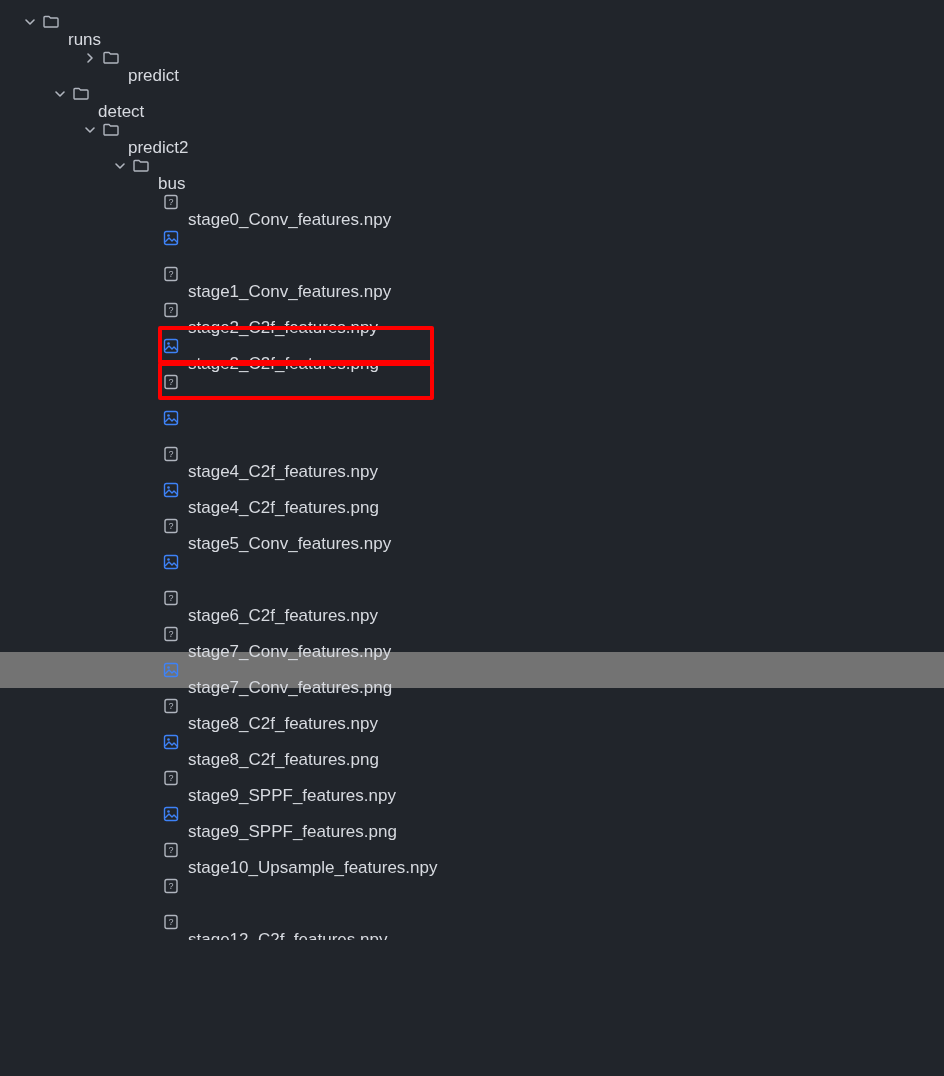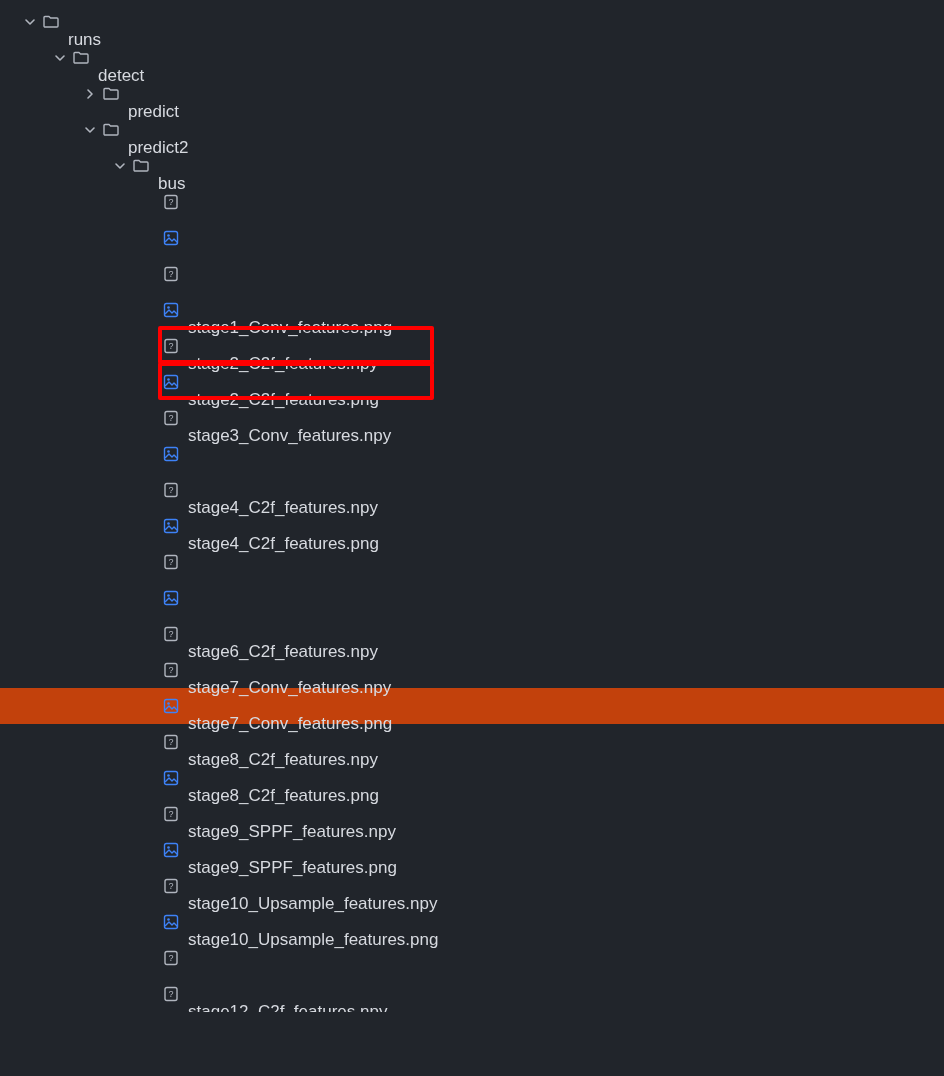--- a/index.html
+++ b/index.html
@@ -16,21 +16,21 @@
     padding-top: 4px;
   }
   .row {
     display: flex;
     align-items: center;
     height: 36px;
     cursor: pointer;
     white-space: nowrap;
   }
   .row.selected {
-    background: #c2410c;
+    background: #737373;
   }
   .indent {
     flex-shrink: 0;
   }
   .chevron {
     width: 16px;
     height: 16px;
     margin-right: 4px;
     display: flex;
     align-items: center;
@@ -79,51 +79,51 @@
           </svg>
         </div>
         <div class="icon">
           <svg width="18" height="18" viewBox="0 0 18 18">
             <path d="M2 4.5 a1 1 0 0 1 1 -1 h4 l1.5 1.5 h6.5 a1 1 0 0 1 1 1 v7 a1 1 0 0 1 -1 1 h-12 a1 1 0 0 1 -1 -1 z" stroke="#b0b5be" stroke-width="1.4" fill="none" stroke-linejoin="round"></path>
           </svg>
         </div>
         <span class="label">runs</span>
       </div>
       <div class="row">
+        <div class="indent" style="width: 82px;"></div>
+        <div class="chevron">
+          <svg width="12" height="12" viewBox="0 0 12 12">
+            <path d="M4 2 L8 6 L4 10" stroke="currentColor" stroke-width="1.6" fill="none" stroke-linecap="round" stroke-linejoin="round"></path>
+          </svg>
+        </div>
+        <div class="icon">
+          <svg width="18" height="18" viewBox="0 0 18 18">
+            <path d="M2 4.5 a1 1 0 0 1 1 -1 h4 l1.5 1.5 h6.5 a1 1 0 0 1 1 1 v7 a1 1 0 0 1 -1 1 h-12 a1 1 0 0 1 -1 -1 z" stroke="#b0b5be" stroke-width="1.4" fill="none" stroke-linejoin="round"></path>
+          </svg>
+        </div>
+        <span class="label">predict</span>
+      </div>
+      <div class="row">
         <div class="indent" style="width: 52px;"></div>
         <div class="chevron">
           <svg width="12" height="12" viewBox="0 0 12 12">
             <path d="M2 4 L6 8 L10 4" stroke="currentColor" stroke-width="1.6" fill="none" stroke-linecap="round" stroke-linejoin="round"></path>
           </svg>
         </div>
         <div class="icon">
           <svg width="18" height="18" viewBox="0 0 18 18">
             <path d="M2 4.5 a1 1 0 0 1 1 -1 h4 l1.5 1.5 h6.5 a1 1 0 0 1 1 1 v7 a1 1 0 0 1 -1 1 h-12 a1 1 0 0 1 -1 -1 z" stroke="#b0b5be" stroke-width="1.4" fill="none" stroke-linejoin="round"></path>
           </svg>
         </div>
         <span class="label">detect</span>
       </div>
       <div class="row">
         <div class="indent" style="width: 82px;"></div>
         <div class="chevron">
           <svg width="12" height="12" viewBox="0 0 12 12">
-            <path d="M4 2 L8 6 L4 10" stroke="currentColor" stroke-width="1.6" fill="none" stroke-linecap="round" stroke-linejoin="round"></path>
-          </svg>
-        </div>
-        <div class="icon">
-          <svg width="18" height="18" viewBox="0 0 18 18">
-            <path d="M2 4.5 a1 1 0 0 1 1 -1 h4 l1.5 1.5 h6.5 a1 1 0 0 1 1 1 v7 a1 1 0 0 1 -1 1 h-12 a1 1 0 0 1 -1 -1 z" stroke="#b0b5be" stroke-width="1.4" fill="none" stroke-linejoin="round"></path>
-          </svg>
-        </div>
-        <span class="label">predict</span>
-      </div>
-      <div class="row">
-        <div class="indent" style="width: 82px;"></div>
-        <div class="chevron">
-          <svg width="12" height="12" viewBox="0 0 12 12">
             <path d="M2 4 L6 8 L10 4" stroke="currentColor" stroke-width="1.6" fill="none" stroke-linecap="round" stroke-linejoin="round"></path>
           </svg>
         </div>
         <div class="icon">
           <svg width="18" height="18" viewBox="0 0 18 18">
             <path d="M2 4.5 a1 1 0 0 1 1 -1 h4 l1.5 1.5 h6.5 a1 1 0 0 1 1 1 v7 a1 1 0 0 1 -1 1 h-12 a1 1 0 0 1 -1 -1 z" stroke="#b0b5be" stroke-width="1.4" fill="none" stroke-linejoin="round"></path>
           </svg>
         </div>
         <span class="label">predict2</span>
       </div>
@@ -147,65 +147,51 @@
           <svg width="12" height="12" viewBox="0 0 12 12">
             <path d="M4 2 L8 6 L4 10" stroke="currentColor" stroke-width="1.6" fill="none" stroke-linecap="round" stroke-linejoin="round"></path>
           </svg>
         </div>
         <div class="icon">
           <svg width="18" height="18" viewBox="0 0 18 18">
             <rect x="3" y="2.5" width="12" height="13" rx="2" stroke="#b0b5be" stroke-width="1.4" fill="none"></rect>
             <text x="9" y="12" text-anchor="middle" font-size="9" fill="#b0b5be" font-family="sans-serif">?</text>
           </svg>
         </div>
-      </div>
-      <div class="row">
-        <div class="indent" style="width: 142px;"></div>
-        <div class="chevron placeholder">
-          <svg width="12" height="12" viewBox="0 0 12 12">
-            <path d="M4 2 L8 6 L4 10" stroke="currentColor" stroke-width="1.6" fill="none" stroke-linecap="round" stroke-linejoin="round"></path>
-          </svg>
-        </div>
-        <div class="icon">
-          <svg width="18" height="18" viewBox="0 0 18 18">
-            <rect x="2.5" y="2.5" width="13" height="13" rx="2" stroke="#3e82f7" stroke-width="1.4" fill="none"></rect>
-            <circle cx="6.5" cy="6.5" r="1.3" fill="#3e82f7"></circle>
-            <path d="M3 13 L7 9 L10 12 L12 10 L15.5 13.5" stroke="#3e82f7" stroke-width="1.4" fill="none" stroke-linejoin="round"></path>
-          </svg>
-        </div>
-      </div>
-      <div class="row">
-        <div class="indent" style="width: 142px;"></div>
-        <div class="chevron placeholder">
-          <svg width="12" height="12" viewBox="0 0 12 12">
-            <path d="M4 2 L8 6 L4 10" stroke="currentColor" stroke-width="1.6" fill="none" stroke-linecap="round" stroke-linejoin="round"></path>
-          </svg>
-        </div>
-        <div class="icon">
-          <svg width="18" height="18" viewBox="0 0 18 18">
-            <rect x="3" y="2.5" width="12" height="13" rx="2" stroke="#b0b5be" stroke-width="1.4" fill="none"></rect>
-            <text x="9" y="12" text-anchor="middle" font-size="9" fill="#b0b5be" font-family="sans-serif">?</text>
-          </svg>
-        </div>
-      </div>
-      <div class="row">
-        <div class="indent" style="width: 142px;"></div>
-        <div class="chevron placeholder">
-          <svg width="12" height="12" viewBox="0 0 12 12">
-            <path d="M4 2 L8 6 L4 10" stroke="currentColor" stroke-width="1.6" fill="none" stroke-linecap="round" stroke-linejoin="round"></path>
-          </svg>
-        </div>
-        <div class="icon">
-          <svg width="18" height="18" viewBox="0 0 18 18">
-            <rect x="2.5" y="2.5" width="13" height="13" rx="2" stroke="#3e82f7" stroke-width="1.4" fill="none"></rect>
-            <circle cx="6.5" cy="6.5" r="1.3" fill="#3e82f7"></circle>
-            <path d="M3 13 L7 9 L10 12 L12 10 L15.5 13.5" stroke="#3e82f7" stroke-width="1.4" fill="none" stroke-linejoin="round"></path>
-          </svg>
-        </div>
-        <span class="label">stage1_Conv_features.png</span>
+        <span class="label">stage0_Conv_features.npy</span>
+      </div>
+      <div class="row">
+        <div class="indent" style="width: 142px;"></div>
+        <div class="chevron placeholder">
+          <svg width="12" height="12" viewBox="0 0 12 12">
+            <path d="M4 2 L8 6 L4 10" stroke="currentColor" stroke-width="1.6" fill="none" stroke-linecap="round" stroke-linejoin="round"></path>
+          </svg>
+        </div>
+        <div class="icon">
+          <svg width="18" height="18" viewBox="0 0 18 18">
+            <rect x="2.5" y="2.5" width="13" height="13" rx="2" stroke="#3e82f7" stroke-width="1.4" fill="none"></rect>
+            <circle cx="6.5" cy="6.5" r="1.3" fill="#3e82f7"></circle>
+            <path d="M3 13 L7 9 L10 12 L12 10 L15.5 13.5" stroke="#3e82f7" stroke-width="1.4" fill="none" stroke-linejoin="round"></path>
+          </svg>
+        </div>
+      </div>
+      <div class="row">
+        <div class="indent" style="width: 142px;"></div>
+        <div class="chevron placeholder">
+          <svg width="12" height="12" viewBox="0 0 12 12">
+            <path d="M4 2 L8 6 L4 10" stroke="currentColor" stroke-width="1.6" fill="none" stroke-linecap="round" stroke-linejoin="round"></path>
+          </svg>
+        </div>
+        <div class="icon">
+          <svg width="18" height="18" viewBox="0 0 18 18">
+            <rect x="3" y="2.5" width="12" height="13" rx="2" stroke="#b0b5be" stroke-width="1.4" fill="none"></rect>
+            <text x="9" y="12" text-anchor="middle" font-size="9" fill="#b0b5be" font-family="sans-serif">?</text>
+          </svg>
+        </div>
+        <span class="label">stage1_Conv_features.npy</span>
       </div>
       <div class="row">
         <div class="indent" style="width: 142px;"></div>
         <div class="chevron placeholder">
           <svg width="12" height="12" viewBox="0 0 12 12">
             <path d="M4 2 L8 6 L4 10" stroke="currentColor" stroke-width="1.6" fill="none" stroke-linecap="round" stroke-linejoin="round"></path>
           </svg>
         </div>
         <div class="icon">
           <svg width="18" height="18" viewBox="0 0 18 18">
@@ -237,21 +223,20 @@
           <svg width="12" height="12" viewBox="0 0 12 12">
             <path d="M4 2 L8 6 L4 10" stroke="currentColor" stroke-width="1.6" fill="none" stroke-linecap="round" stroke-linejoin="round"></path>
           </svg>
         </div>
         <div class="icon">
           <svg width="18" height="18" viewBox="0 0 18 18">
             <rect x="3" y="2.5" width="12" height="13" rx="2" stroke="#b0b5be" stroke-width="1.4" fill="none"></rect>
             <text x="9" y="12" text-anchor="middle" font-size="9" fill="#b0b5be" font-family="sans-serif">?</text>
           </svg>
         </div>
-        <span class="label">stage3_Conv_features.npy</span>
       </div>
       <div class="row">
         <div class="indent" style="width: 142px;"></div>
         <div class="chevron placeholder">
           <svg width="12" height="12" viewBox="0 0 12 12">
             <path d="M4 2 L8 6 L4 10" stroke="currentColor" stroke-width="1.6" fill="none" stroke-linecap="round" stroke-linejoin="round"></path>
           </svg>
         </div>
         <div class="icon">
           <svg width="18" height="18" viewBox="0 0 18 18">
@@ -298,20 +283,21 @@
           <svg width="12" height="12" viewBox="0 0 12 12">
             <path d="M4 2 L8 6 L4 10" stroke="currentColor" stroke-width="1.6" fill="none" stroke-linecap="round" stroke-linejoin="round"></path>
           </svg>
         </div>
         <div class="icon">
           <svg width="18" height="18" viewBox="0 0 18 18">
             <rect x="3" y="2.5" width="12" height="13" rx="2" stroke="#b0b5be" stroke-width="1.4" fill="none"></rect>
             <text x="9" y="12" text-anchor="middle" font-size="9" fill="#b0b5be" font-family="sans-serif">?</text>
           </svg>
         </div>
+        <span class="label">stage5_Conv_features.npy</span>
       </div>
       <div class="row">
         <div class="indent" style="width: 142px;"></div>
         <div class="chevron placeholder">
           <svg width="12" height="12" viewBox="0 0 12 12">
             <path d="M4 2 L8 6 L4 10" stroke="currentColor" stroke-width="1.6" fill="none" stroke-linecap="round" stroke-linejoin="round"></path>
           </svg>
         </div>
         <div class="icon">
           <svg width="18" height="18" viewBox="0 0 18 18">
@@ -436,36 +422,20 @@
             <path d="M4 2 L8 6 L4 10" stroke="currentColor" stroke-width="1.6" fill="none" stroke-linecap="round" stroke-linejoin="round"></path>
           </svg>
         </div>
         <div class="icon">
           <svg width="18" height="18" viewBox="0 0 18 18">
             <rect x="3" y="2.5" width="12" height="13" rx="2" stroke="#b0b5be" stroke-width="1.4" fill="none"></rect>
             <text x="9" y="12" text-anchor="middle" font-size="9" fill="#b0b5be" font-family="sans-serif">?</text>
           </svg>
         </div>
         <span class="label">stage10_Upsample_features.npy</span>
-      </div>
-      <div class="row">
-        <div class="indent" style="width: 142px;"></div>
-        <div class="chevron placeholder">
-          <svg width="12" height="12" viewBox="0 0 12 12">
-            <path d="M4 2 L8 6 L4 10" stroke="currentColor" stroke-width="1.6" fill="none" stroke-linecap="round" stroke-linejoin="round"></path>
-          </svg>
-        </div>
-        <div class="icon">
-          <svg width="18" height="18" viewBox="0 0 18 18">
-            <rect x="2.5" y="2.5" width="13" height="13" rx="2" stroke="#3e82f7" stroke-width="1.4" fill="none"></rect>
-            <circle cx="6.5" cy="6.5" r="1.3" fill="#3e82f7"></circle>
-            <path d="M3 13 L7 9 L10 12 L12 10 L15.5 13.5" stroke="#3e82f7" stroke-width="1.4" fill="none" stroke-linejoin="round"></path>
-          </svg>
-        </div>
-        <span class="label">stage10_Upsample_features.png</span>
       </div>
       <div class="row">
         <div class="indent" style="width: 142px;"></div>
         <div class="chevron placeholder">
           <svg width="12" height="12" viewBox="0 0 12 12">
             <path d="M4 2 L8 6 L4 10" stroke="currentColor" stroke-width="1.6" fill="none" stroke-linecap="round" stroke-linejoin="round"></path>
           </svg>
         </div>
         <div class="icon">
           <svg width="18" height="18" viewBox="0 0 18 18">

